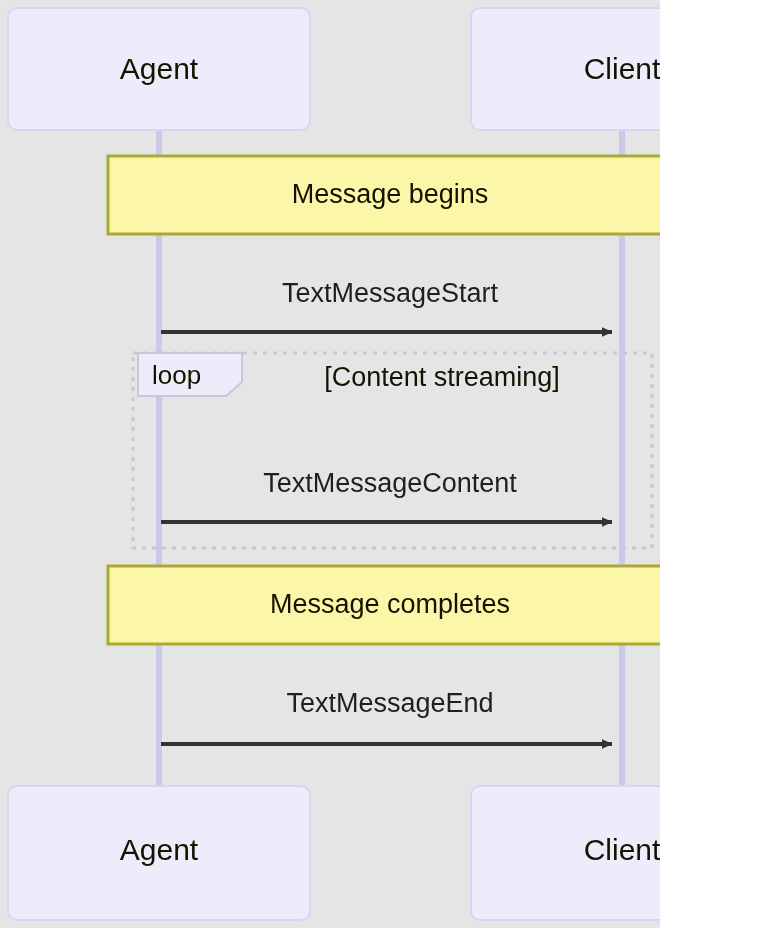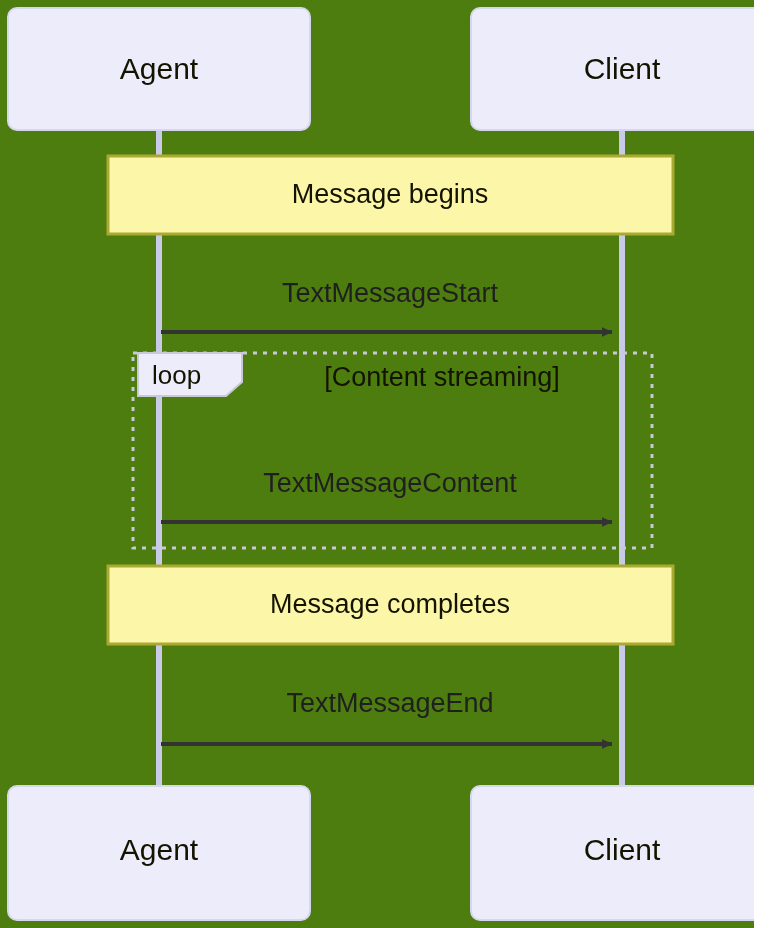--- a/index.html
+++ b/index.html
@@ -6,23 +6,23 @@
     margin: 0;
     padding: 0;
     background: #ffffff;
   }
   body {
     font-family: "Liberation Sans", sans-serif;
     -webkit-font-smoothing: antialiased;
   }
   #diagram-root {
     position: relative;
-    width: 754px;
+    width: 660px;
     height: 928px;
-    background: #4d7c0f;
+    background: #e5e5e5;
     overflow: hidden;
   }
   svg.diagram-svg {
     position: absolute;
     top: 0;
     left: 0;
     width: 782px;
     height: 928px;
     display: block;
   }

